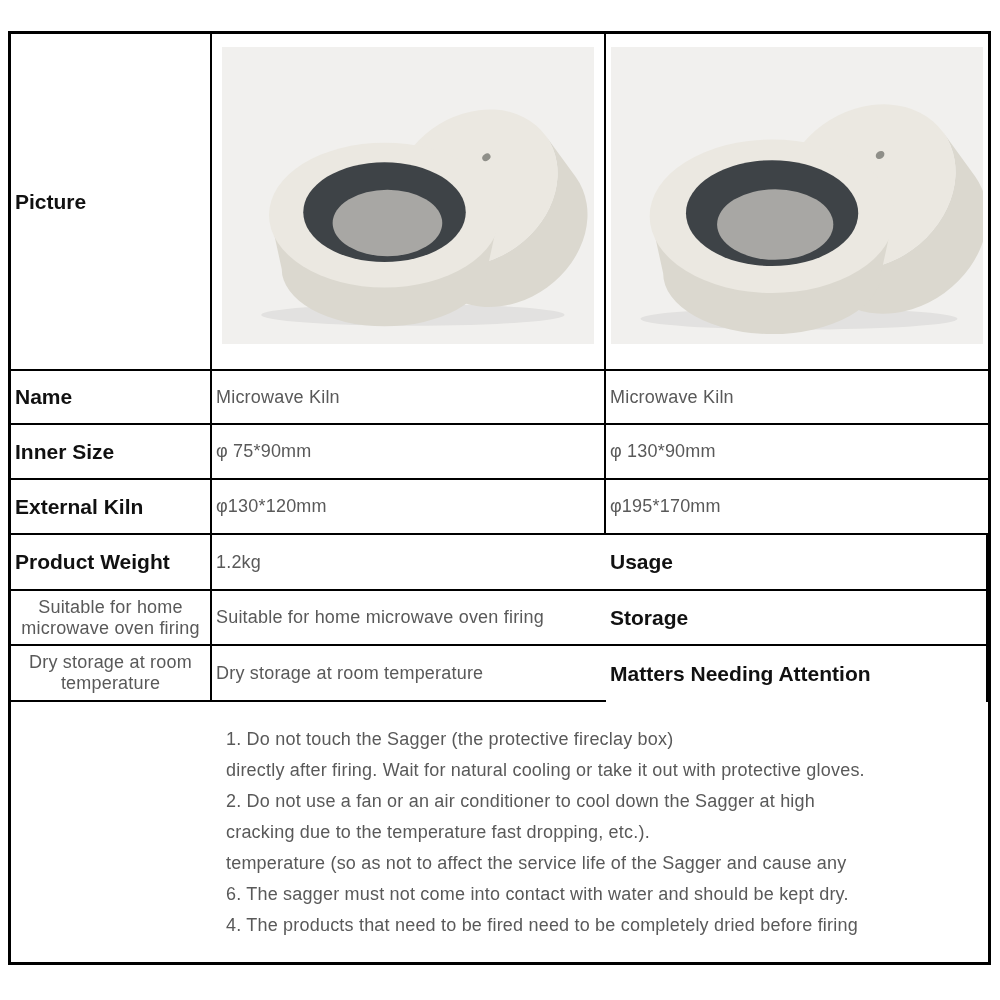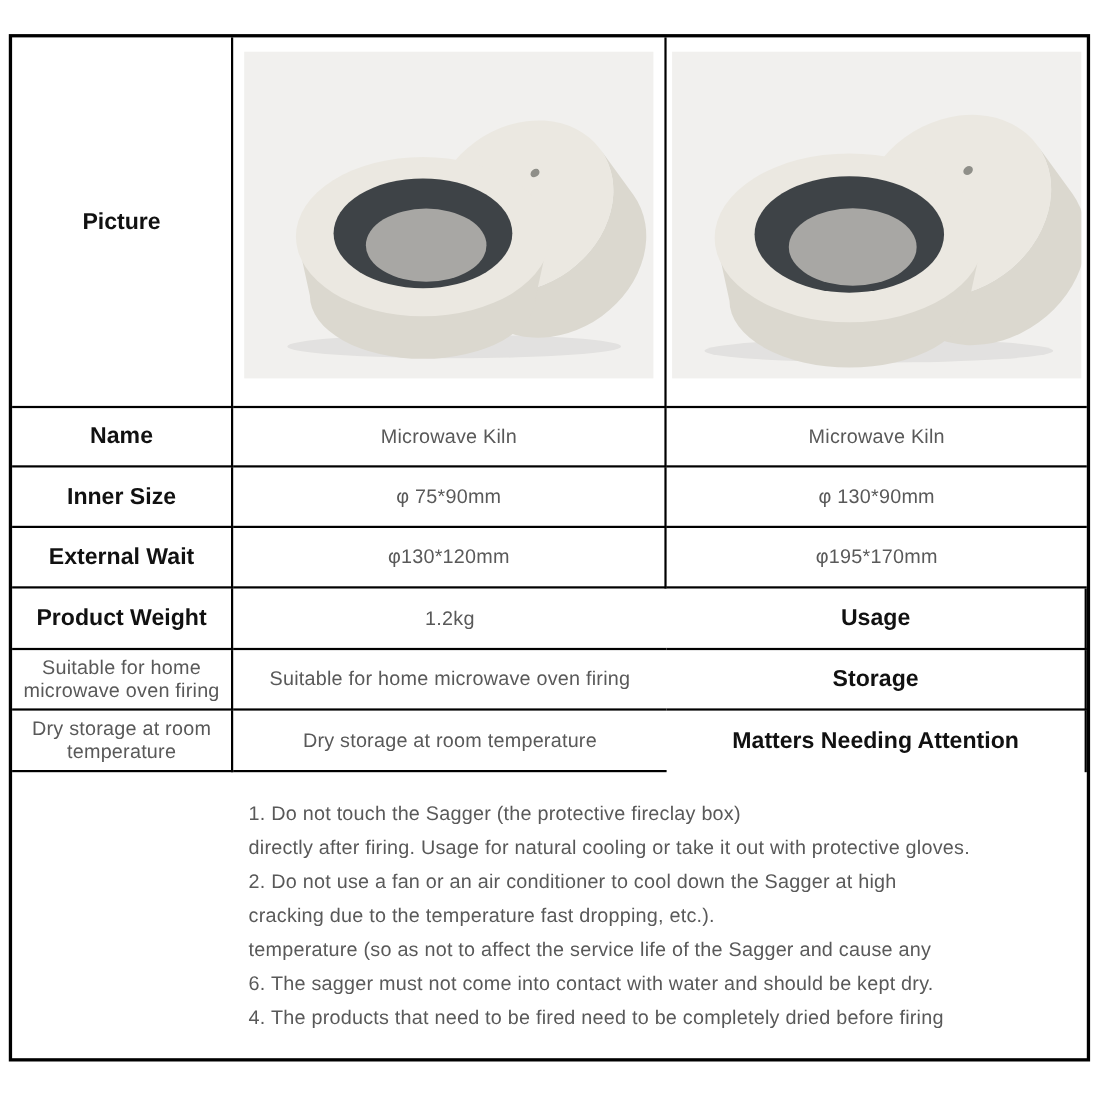--- a/index.html
+++ b/index.html
@@ -18,21 +18,20 @@
     background: #fff;
     display: grid;
     grid-template-columns: 201px 394px 1fr;
     grid-template-rows: 337px 54px 55px 55px 56px 55px 56px 1fr;
   }
   .cell {
     border-right: 2px solid var(--table-border, #000);
     border-bottom: 2px solid var(--table-border, #000);
     display: flex;
     align-items: center;
-    justify-content: center;
     overflow: hidden;
   }
   .cell.col-last { border-right: none; }
   .cell.row-last { border-bottom: none; }
   .label-cell {
     font-size: 21px;
     font-weight: bold;
     color: var(--label-text, #111);
     text-align: center;
     line-height: 36px;
@@ -135,21 +134,21 @@
     <span>Inner Size</span>
   </div>
   <div class="cell value-cell">
     <span>φ 75*90mm</span>
   </div>
   <div class="cell value-cell col-last">
     <span>φ 130*90mm</span>
   </div>
 
   <div class="cell label-cell">
-    <span>External Wait</span>
+    <span>External Kiln</span>
   </div>
   <div class="cell value-cell">
     <span>φ130*120mm</span>
   </div>
   <div class="cell value-cell col-last">
     <span>φ195*170mm</span>
   </div>
 
   <div class="cell label-cell">
     <span>Product Weight</span>
@@ -176,21 +175,21 @@
   </div>
   <div class="cell value-cell col-last">
     <span>Dry storage at room temperature</span>
   </div>
 
   <div class="cell label-cell row-last">
     <span>Matters Needing Attention</span>
   </div>
   <div class="cell attention-cell col-last row-last">
     <div>1. Do not touch the Sagger (the protective fireclay box)</div>
-    <div>directly after firing. Usage for natural cooling or take it out with protective gloves.</div>
+    <div>directly after firing. Wait for natural cooling or take it out with protective gloves.</div>
     <div>2. Do not use a fan or an air conditioner to cool down the Sagger at high</div>
     <div>cracking due to the temperature fast dropping, etc.).</div>
     <div>temperature (so as not to affect the service life of the Sagger and cause any</div>
     <div>6. The sagger must not come into contact with water and should be kept dry.</div>
     <div>4. The products that need to be fired need to be completely dried before firing</div>
   </div>
 
 </div>
 
 </body></html>

